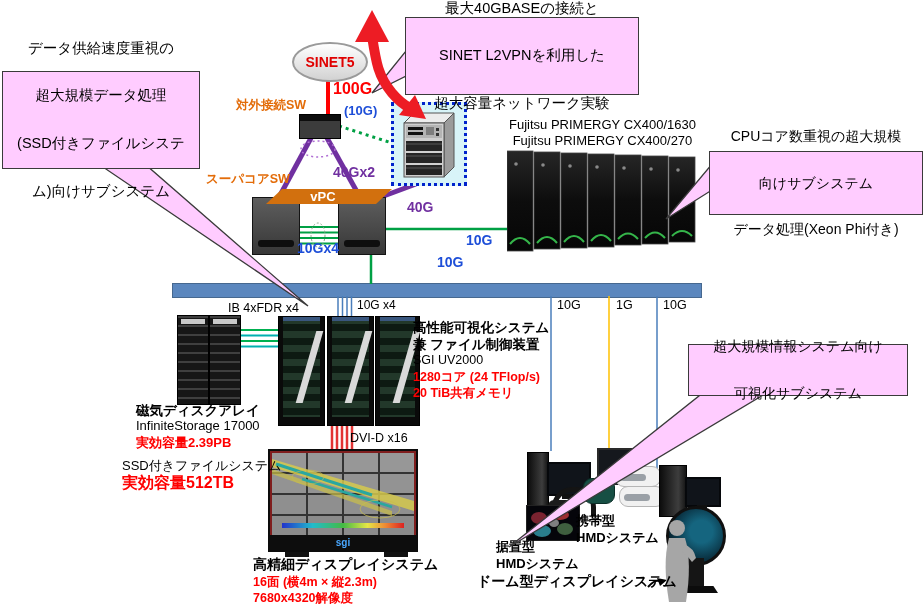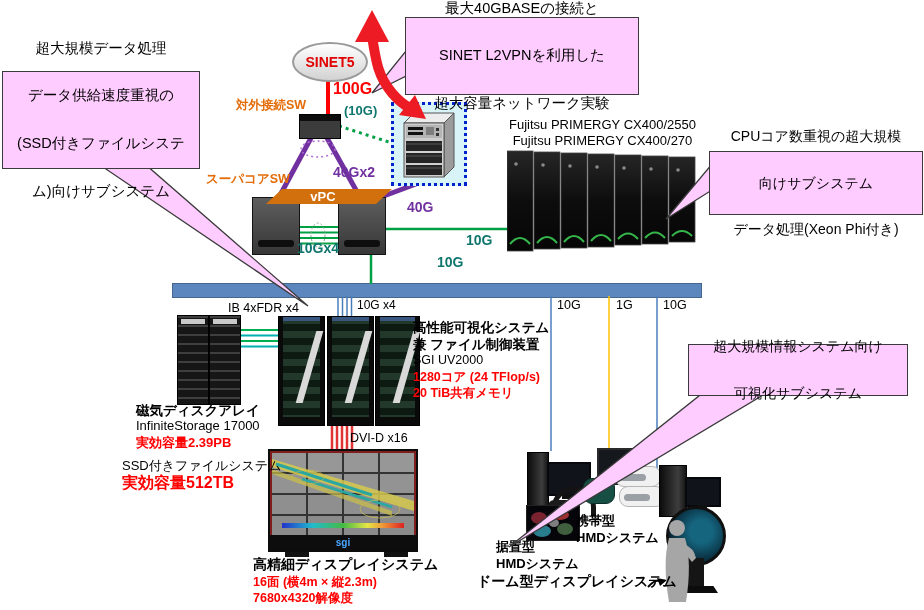--- a/index.html
+++ b/index.html
@@ -2,21 +2,21 @@
 <html><head>
 <meta charset="utf-8">
 <style>
   html,body{margin:0;padding:0;background:#fff;}
   .canvas{position:relative;width:924px;height:610px;background:#fff;overflow:hidden;
           font-family:"Liberation Sans",sans-serif;}
   .abs{position:absolute;}
   .lbl{position:absolute;white-space:nowrap;font-size:13px;color:#000;z-index:4;
        font-family:"Liberation Sans",sans-serif;}
   .b{font-weight:bold;}
-  .red{color:#FF0000;} .grn{color:#0f766e;} .pur{color:#7030A0;} .org{color:#E36C09;}
+  .red{color:#FF0000;} .grn{color:#1d4ed8;} .pur{color:#7030A0;} .org{color:#E36C09;}
   .ctr{text-align:left;}
   .callout{position:absolute;z-index:6;background:#FFCCFF;border:1.5px solid #3a3a3a;
            display:flex;flex-direction:column;justify-content:center;text-align:center;
            color:#000;line-height:1.35;gap:28px;}
   .switch{position:absolute;z-index:3;background:linear-gradient(180deg,#5e5e5e,#373737);
           border:1px solid #141414;}
   .switch .slot{position:absolute;left:5px;right:5px;bottom:7px;height:7px;background:#0e0e0e;border-radius:3px;}
   .tower{position:absolute;z-index:3;border:1px solid #000;
          background:repeating-linear-gradient(180deg,#3f3f3f 0 2px,#161616 2px 9px);}
   .tower .cap{position:absolute;top:3px;left:3px;right:3px;height:5px;background:#c9c9c9;}
@@ -78,22 +78,22 @@
     <line x1="337" y1="423" x2="337" y2="451" stroke="#E23333" stroke-width="2.5"></line>
     <line x1="342" y1="423" x2="342" y2="451" stroke="#E23333" stroke-width="2.5"></line>
     <line x1="347" y1="423" x2="347" y2="451" stroke="#E23333" stroke-width="2.5"></line>
     <line x1="352" y1="423" x2="352" y2="451" stroke="#E23333" stroke-width="2.5"></line>
 
     <path d="M648,587 Q656,578 661,582" fill="none" stroke="#000" stroke-width="2"></path>
     <polygon points="667,580 657,578 660,586" fill="#000"></polygon>
   </svg>
 
   <div class="callout" style="left:2px;top:71px;width:196px;height:96px;font-size:14.5px;">
+    <span>データ供給速度重視の</span>
     <span>超大規模データ処理</span>
-    <span>データ供給速度重視の</span>
     <span>(SSD付きファイルシステ</span>
     <span>ム)向けサブシステム</span>
   </div>
 
   <div class="callout" style="left:405px;top:17px;width:232px;height:76px;font-size:14.5px;">
     <span>最大40GBASEの接続と</span>
     <span>SINET L2VPNを利用した</span>
     <span>超大容量ネットワーク実験</span>
   </div>
 
@@ -291,21 +291,21 @@
   <div class="lbl b org" style="left:236px;top:97px;font-size:12.5px;">対外接続SW</div>
   <div class="lbl b red" style="left:333px;top:80px;font-size:16px;">100G</div>
   <div class="lbl b grn" style="left:344px;top:103px;font-size:13px;">(10G)</div>
   <div class="lbl b pur" style="left:333px;top:164px;font-size:14px;">40Gx2</div>
   <div class="lbl b org" style="left:206px;top:171px;font-size:12.5px;">スーパコアSW</div>
   <div class="lbl b pur" style="left:407px;top:199px;font-size:14px;">40G</div>
   <div class="lbl b grn" style="left:297px;top:240px;font-size:14px;">10Gx4</div>
   <div class="lbl b grn" style="left:466px;top:232px;font-size:14px;">10G</div>
   <div class="lbl b grn" style="left:437px;top:254px;font-size:14px;">10G</div>
 
-  <div class="lbl" style="left:500px;top:117px;width:205px;text-align:center;font-size:13px;">Fujitsu PRIMERGY  CX400/2550</div>
+  <div class="lbl" style="left:500px;top:117px;width:205px;text-align:center;font-size:13px;">Fujitsu PRIMERGY  CX400/1630</div>
   <div class="lbl" style="left:500px;top:133px;width:205px;text-align:center;font-size:13px;">Fujitsu PRIMERGY  CX400/270</div>
 
   <div class="lbl" style="left:228px;top:301px;font-size:12.5px;">IB 4xFDR x4</div>
   <div class="lbl" style="left:357px;top:298px;font-size:12px;">10G x4</div>
   <div class="lbl" style="left:557px;top:298px;font-size:12.5px;">10G</div>
   <div class="lbl" style="left:616px;top:298px;font-size:12.5px;">1G</div>
   <div class="lbl" style="left:663px;top:298px;font-size:12.5px;">10G</div>
 
   <div class="lbl b ctr" style="left:136px;top:402px;width:150px;font-size:13.5px;">磁気ディスクアレイ</div>
   <div class="lbl ctr" style="left:136px;top:418px;width:150px;font-size:13px;">InfiniteStorage 17000</div>

